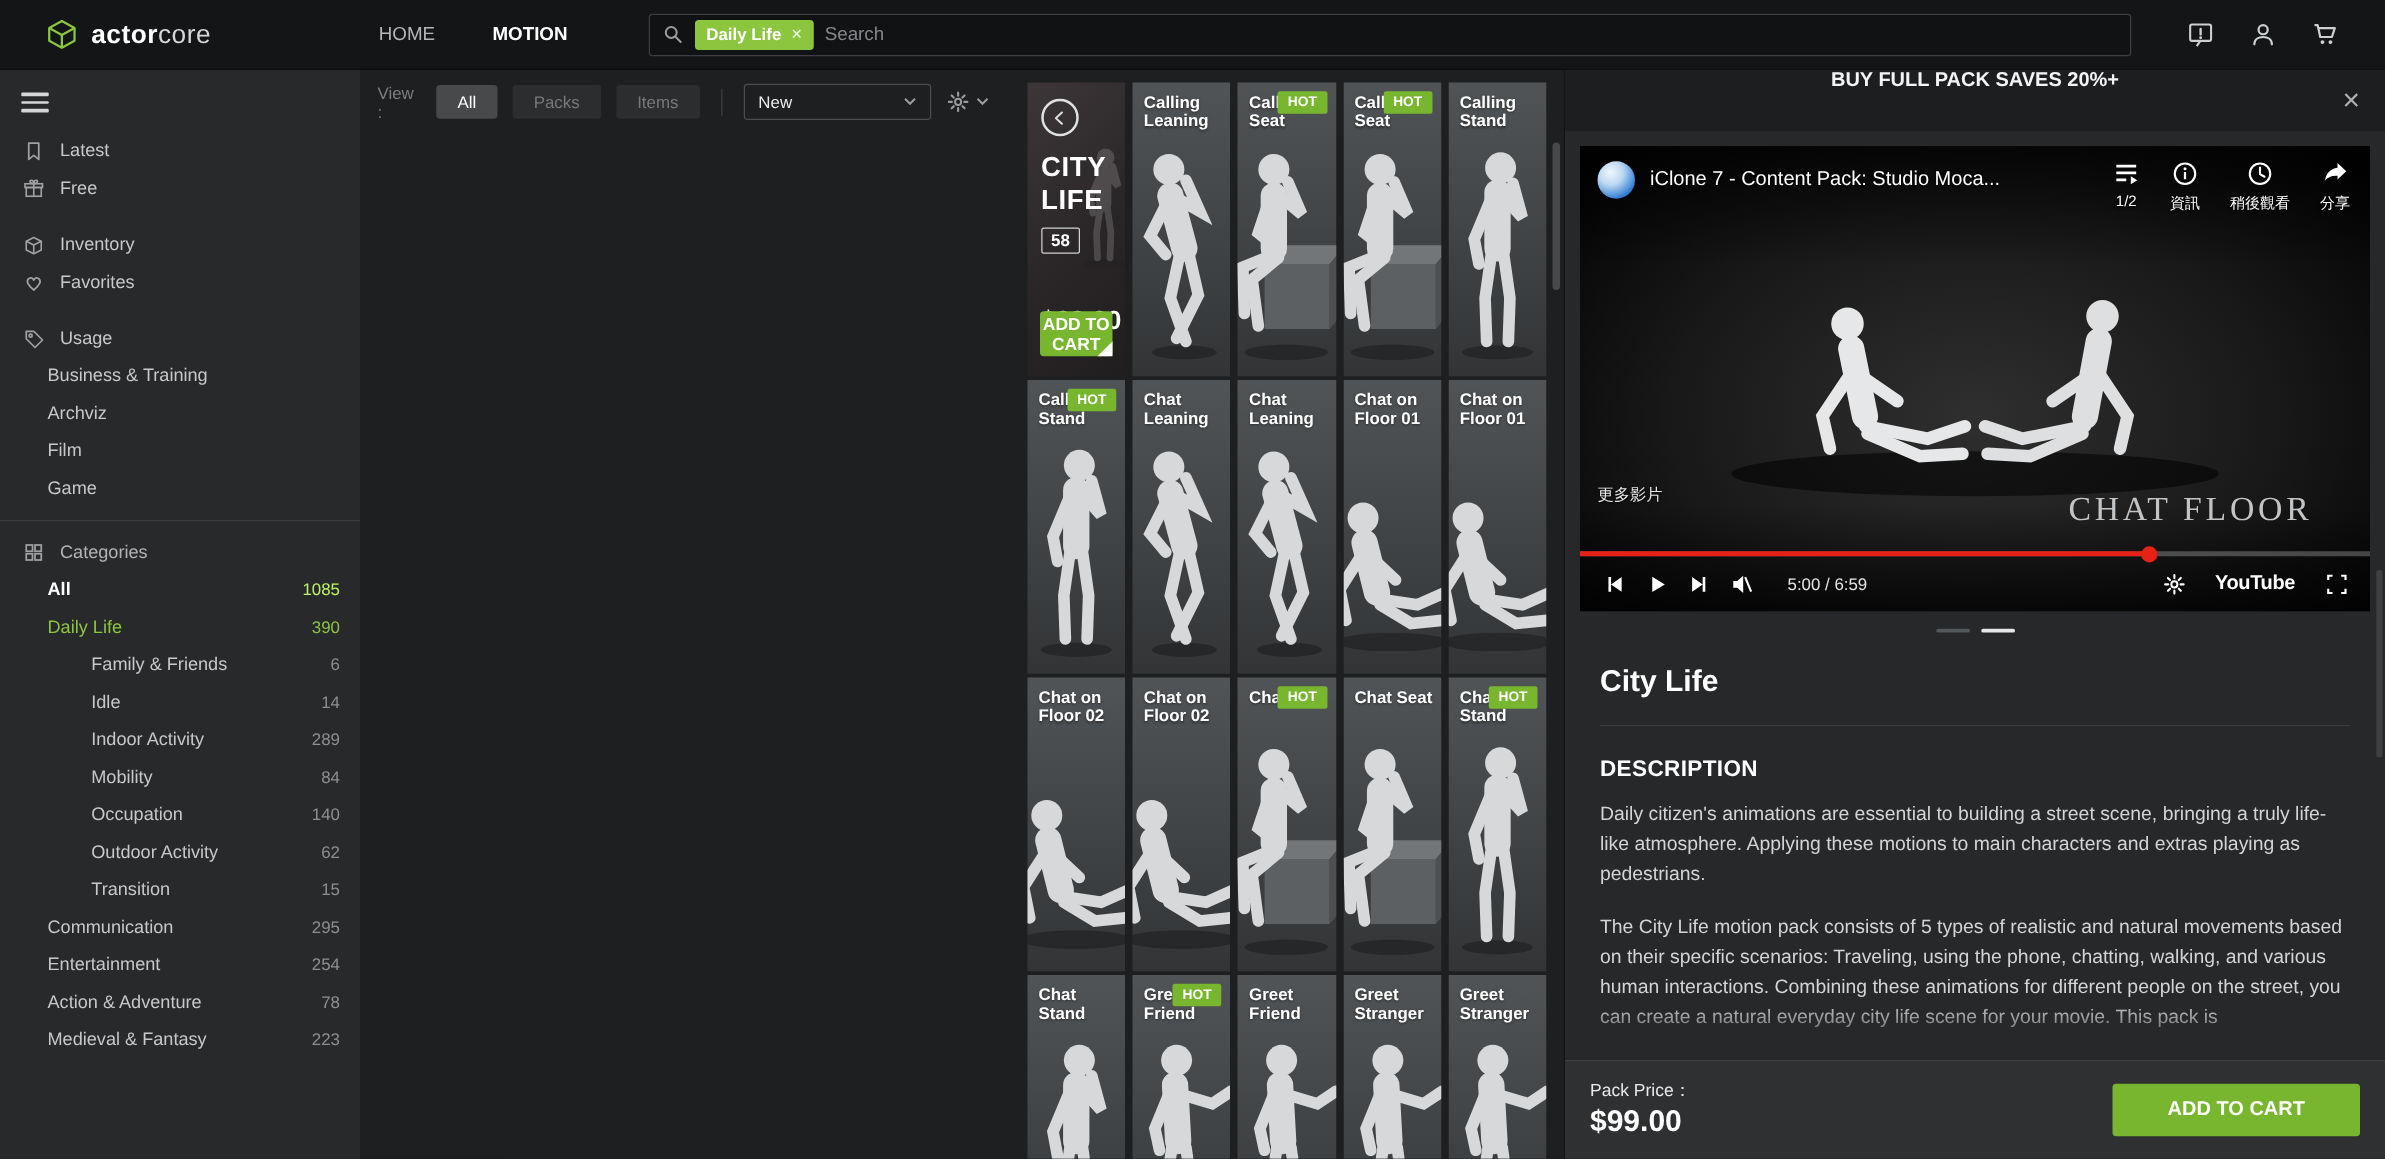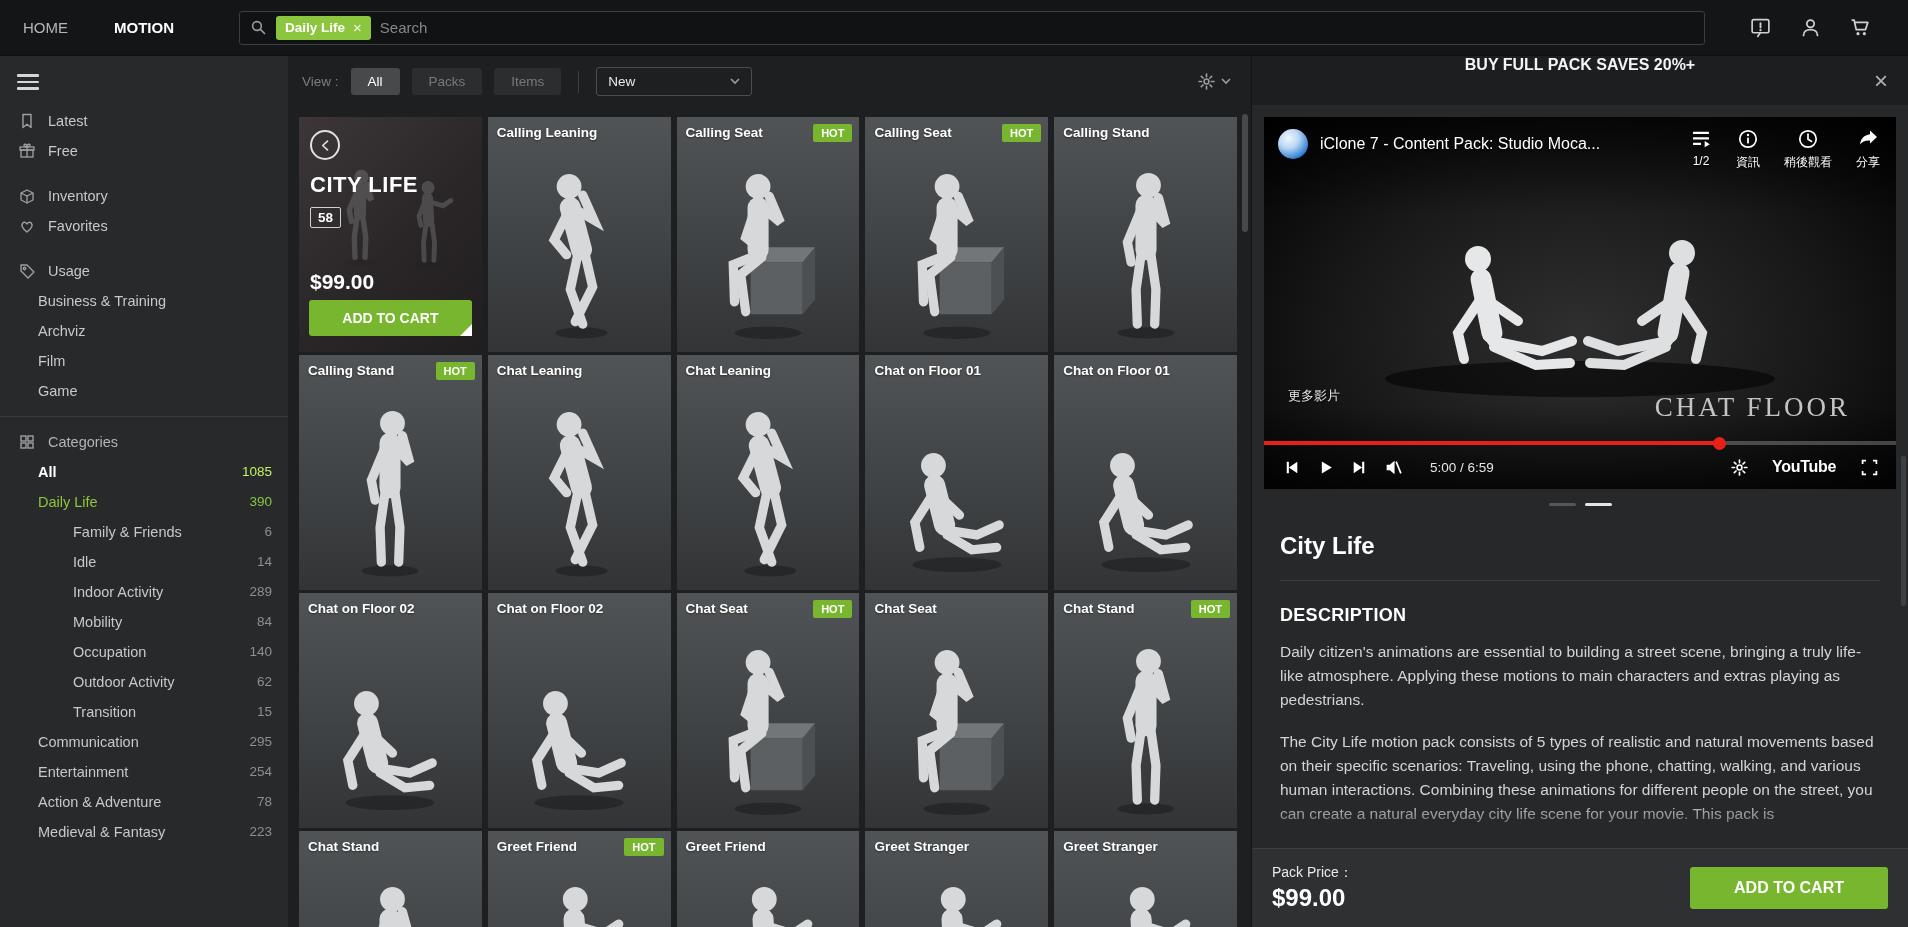--- a/index.html
+++ b/index.html
@@ -46,21 +46,21 @@
   .side-divider{height:1px;background:#3a3d3f;margin:10px 0}
   .indent1{padding-left:38px}
   .indent2{padding-left:73px}
   .cat-all{color:#fff;font-weight:700}
   .cat-all .count{color:#bef264;font-weight:400}
   .selected{color:var(--accent-bright)}
   .selected .count{color:var(--accent-bright)}
   .cat-header{color:#b2b4b6}
 
   
-  .main{flex:1;min-width:0;display:flex;flex-direction:column;background:#1d1f20;position:relative}
+  .main{flex:1;min-width:0;display:flex;flex-direction:row;background:#1d1f20;position:relative}
   .filterbar{height:51px;flex:0 0 51px;display:flex;align-items:center;gap:12px;padding:0 20px 0 14px}
   .view-label{color:#7c7e80;font-size:13.5px}
   .fbtn{height:27px;padding:0 17px;border:0;border-radius:3px;font-size:13.5px;display:flex;align-items:center}
   .fbtn.on{background:#47494b;color:#fff}
   .fbtn.dim{background:#2b2d2f;color:#77797b}
   .vdiv{width:1px;height:22px;background:#3c3f41;margin:0 5px}
   .sortbox{width:156px;height:29px;border:1px solid #4a4d4f;border-radius:3px;display:flex;align-items:center;justify-content:space-between;padding:0 11px;font-size:13.5px;color:#e8eaeb;background:transparent}
   .chev{width:10px;height:7px;color:#9a9c9e}
   .grid-settings{margin-left:auto;display:flex;align-items:center;gap:5px;color:#9a9c9e}
   .grid-settings .gear{width:19px;height:19px}
@@ -94,21 +94,21 @@
   .v-bg{position:absolute;inset:0;background:radial-gradient(ellipse at 50% 58%,#2f2f2f 0%,#181818 55%,#000 100%)}
   .v-topgrad{position:absolute;top:0;left:0;right:0;height:96px;background:linear-gradient(180deg,rgba(0,0,0,.65),rgba(0,0,0,0))}
   .v-botgrad{position:absolute;bottom:0;left:0;right:0;height:84px;background:linear-gradient(0deg,rgba(0,0,0,.72),rgba(0,0,0,0))}
   .v-title-row{position:absolute;top:12px;left:14px;display:flex;align-items:center;gap:12px;max-width:380px;z-index:3}
   .v-avatar{width:30px;height:30px;border-radius:50%;flex:0 0 30px;background:radial-gradient(circle at 35% 30%,#eef6ff 0%,#bcd8f2 35%,#2d7dd2 75%,#134a8e 100%)}
   .v-title{font-size:16px;color:#fff;white-space:nowrap;overflow:hidden;text-overflow:ellipsis;text-shadow:0 1px 2px rgba(0,0,0,.8)}
   .v-actions{position:absolute;top:11px;right:16px;display:flex;gap:24px;z-index:3}
   .v-action{display:flex;flex-direction:column;align-items:center;gap:4px;color:#fff;font-size:12px;text-shadow:0 1px 2px rgba(0,0,0,.85)}
   .v-action svg{width:22px;height:22px}
   .scene{position:absolute;left:50%;bottom:78px;transform:translateX(-50%);width:500px;height:200px;z-index:1}
-  .v-more{position:absolute;left:24px;bottom:84px;font-size:13px;color:#e6e8e9;z-index:3;text-shadow:0 1px 2px rgba(0,0,0,.8)}
+  .v-more{position:absolute;left:14px;bottom:84px;font-size:13px;color:#e6e8e9;z-index:3;text-shadow:0 1px 2px rgba(0,0,0,.8)}
   .v-watermark{position:absolute;right:46px;bottom:66px;z-index:2;font-family:"Liberation Serif",serif;font-size:27px;letter-spacing:3px;color:#c2c4c6}
   .v-progress{position:absolute;left:0;right:0;bottom:44px;height:4px;background:rgba(255,255,255,.25);z-index:4}
   .v-played{height:100%;background:var(--progress);position:relative}
   .v-knob{position:absolute;right:-7px;top:-4.5px;width:13px;height:13px;border-radius:50%;background:var(--progress)}
   .v-controls{position:absolute;left:0;right:0;bottom:0;height:44px;display:flex;align-items:center;padding:0 10px;z-index:4}
   .vc-btn{width:34px;height:34px;background:transparent;border:0;display:flex;align-items:center;justify-content:center;color:#fff}
   .vc-btn svg{width:19px;height:19px}
   .v-time{font-size:13.5px;color:#e3e5e6;margin-left:20px}
   .vc-right{margin-left:auto;display:flex;align-items:center;gap:16px}
   .yt-logo{font-size:16px;font-weight:700;color:#fff;letter-spacing:-.3px;text-shadow:0 1px 1px rgba(0,0,0,.6)}
@@ -191,20 +191,29 @@
           <path d="M63 78 L67 106 L66 134"></path>
       </g>
       <circle cx="57" cy="22" r="10" fill="#d6d8d9"></circle>
     </symbol>
   </defs>
 </svg>
 
 <div class="app" data-interactable="false">
 
   <header class="topbar" data-interactable="false">
+    <div class="brand" data-interactable="true">
+      <svg class="brand-logo" viewBox="0 0 24 24" data-interactable="false">
+        <g stroke="#8cc63f" stroke-width="1.6" fill="none" stroke-linejoin="round">
+          <path d="M12 2.5 L21 7.5 L21 16.5 L12 21.5 L3 16.5 L3 7.5 Z"></path>
+          <path d="M3 7.5 L12 12.5 L21 7.5 M12 12.5 L12 21.5"></path>
+        </g>
+      </svg>
+      <div class="brand-text" data-interactable="false"><span class="b1" data-interactable="false">actor</span><span class="b2" data-interactable="false">core</span></div>
+    </div>
     <nav class="nav" data-interactable="false">
       <div class="nav-item" data-interactable="true">HOME</div>
       <div class="nav-item active" data-interactable="true">MOTION</div>
     </nav>
     <div class="searchbar" data-interactable="true">
       <svg class="mag" viewBox="0 0 18 18" data-interactable="false">
         <circle cx="7.4" cy="7.4" r="4.6" fill="none" stroke="currentColor" stroke-width="1.7"></circle>
         <line x1="11" y1="11" x2="15.4" y2="15.4" stroke="currentColor" stroke-width="1.7" stroke-linecap="round"></line>
       </svg>
       <div class="chip" data-interactable="true">

